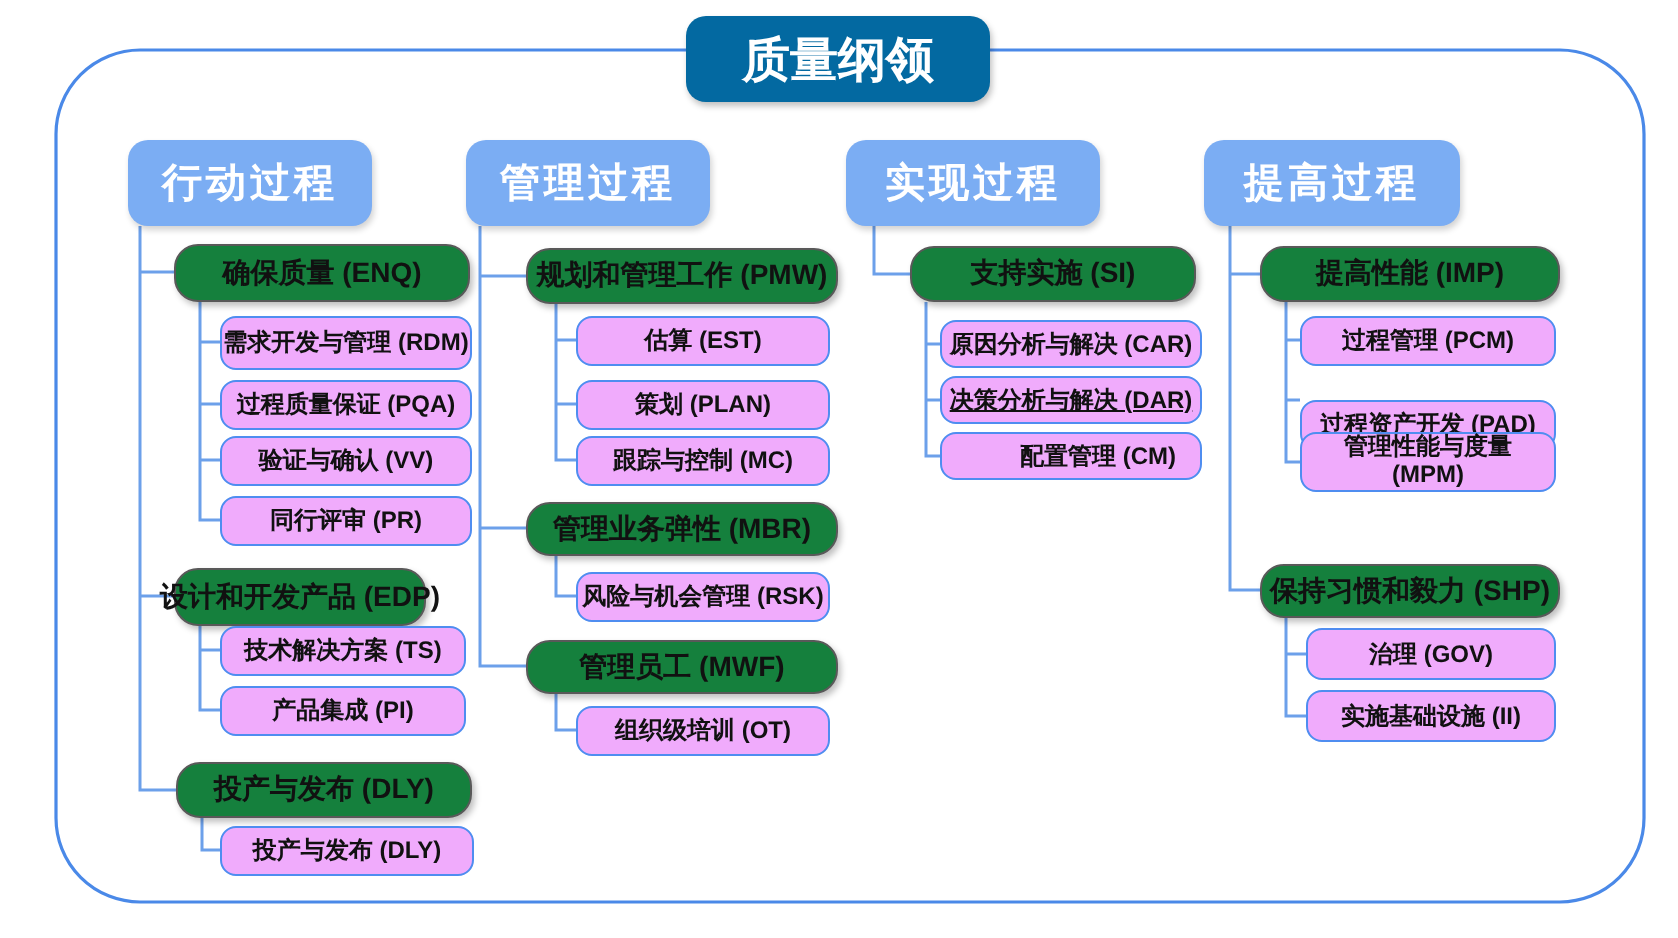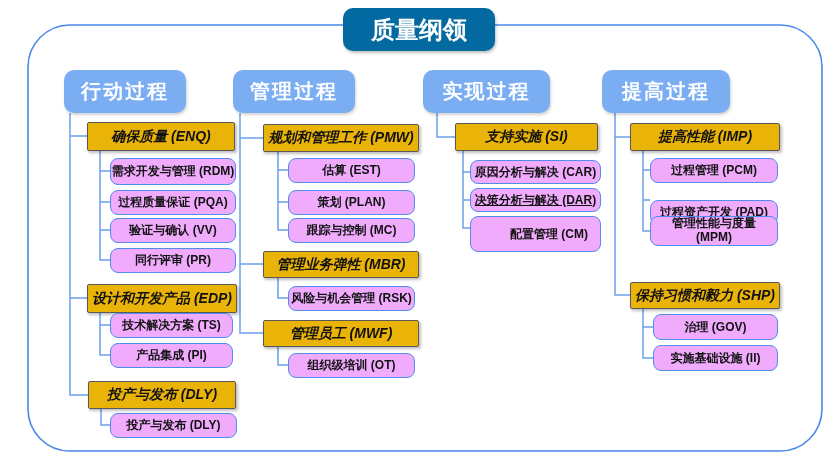--- a/index.html
+++ b/index.html
@@ -6,22 +6,22 @@
   body{font-family:"Liberation Sans","DejaVu Sans",sans-serif;}
   .stage{position:relative;width:839px;height:469px;background:#ffffff;overflow:hidden;}
   .lines{position:absolute;left:0;top:0;z-index:0;}
   .node{position:absolute;display:flex;align-items:center;justify-content:center;
         box-sizing:border-box;text-align:center;font-weight:bold;color:#111;
         white-space:nowrap;z-index:1;}
   .title{background:#0369a1;color:#fff;font-size:24px;border-radius:10px;
          box-shadow:1px 2px 3px rgba(0,0,0,.25);z-index:2;}
   .hdr{background:#7badf3;color:#fff;font-size:20px;border-radius:10px;
        letter-spacing:2px;box-shadow:1px 2px 3px rgba(0,0,0,.18);}
-  .gray{background:#eab308;border:1.6px solid #595959;border-radius:2px;
-        font-size:14px;box-shadow:1.5px 2px 3px rgba(0,0,0,.25);font-style:italic;}
+  .gray{background:#15803d;border:1.6px solid #595959;border-radius:12px;
+        font-size:14px;box-shadow:1.5px 2px 3px rgba(0,0,0,.25);}
   .white{background:#f0abfc;border:1.3px solid #4f8df0;border-radius:8px;
          font-size:12px;}
   .wrap2{white-space:normal;line-height:1.15;padding:11px 2px;}
 </style>
 </head>
 <body>
 
 <div class="stage">
 
   <svg class="lines" width="839" height="469" viewBox="0 0 839 469">
@@ -44,41 +44,41 @@
   </svg>
 
   <div class="node title" style="left:343px;top:8px;width:152px;height:43px;">质量纲领</div>
 
   <div class="node hdr" style="left:64px;top:70px;width:122px;height:43px;">行动过程</div>
   <div class="node gray" style="left:87px;top:122px;width:148px;height:29px;">确保质量 (ENQ)</div>
   <div class="node white" style="left:110px;top:158px;width:126px;height:27px;">需求开发与管理 (RDM)</div>
   <div class="node white" style="left:110px;top:190px;width:126px;height:25px;">过程质量保证 (PQA)</div>
   <div class="node white" style="left:110px;top:218px;width:126px;height:25px;">验证与确认 (VV)</div>
   <div class="node white" style="left:110px;top:248px;width:126px;height:25px;">同行评审 (PR)</div>
-  <div class="node gray" style="left:87px;top:284px;width:150px;height:29px;">设计和开发产品 (EDP)</div>
+  <div class="node gray" style="left:87px;top:284px;width:126px;height:29px;">设计和开发产品 (EDP)</div>
   <div class="node white" style="left:110px;top:313px;width:123px;height:25px;">技术解决方案 (TS)</div>
   <div class="node white" style="left:110px;top:343px;width:123px;height:25px;">产品集成 (PI)</div>
   <div class="node gray" style="left:88px;top:381px;width:148px;height:28px;">投产与发布 (DLY)</div>
   <div class="node white" style="left:110px;top:413px;width:127px;height:25px;">投产与发布 (DLY)</div>
 
   <div class="node hdr" style="left:233px;top:70px;width:122px;height:43px;">管理过程</div>
   <div class="node gray" style="left:263px;top:124px;width:156px;height:28px;">规划和管理工作 (PMW)</div>
   <div class="node white" style="left:288px;top:158px;width:127px;height:25px;">估算 (EST)</div>
   <div class="node white" style="left:288px;top:190px;width:127px;height:25px;">策划 (PLAN)</div>
   <div class="node white" style="left:288px;top:218px;width:127px;height:25px;">跟踪与控制 (MC)</div>
   <div class="node gray" style="left:263px;top:251px;width:156px;height:27px;">管理业务弹性 (MBR)</div>
   <div class="node white" style="left:288px;top:286px;width:127px;height:25px;">风险与机会管理 (RSK)</div>
   <div class="node gray" style="left:263px;top:320px;width:156px;height:27px;">管理员工 (MWF)</div>
   <div class="node white" style="left:288px;top:353px;width:127px;height:25px;">组织级培训 (OT)</div>
 
   <div class="node hdr" style="left:423px;top:70px;width:127px;height:43px;text-align:center;">实现过程</div>
   <div class="node gray" style="left:455px;top:123px;width:143px;height:28px;">支持实施 (SI)</div>
   <div class="node white" style="left:470px;top:160px;width:131px;height:24px;">原因分析与解决 (CAR)</div>
   <div class="node white" style="left:470px;top:188px;width:131px;height:24px;text-decoration:underline;">决策分析与解决 (DAR)</div>
-  <div class="node white" style="left:470px;top:216px;width:131px;height:36px;padding-left:27px;">配置管理 (CM)</div>
+  <div class="node white" style="left:470px;top:216px;width:131px;height:24px;padding-left:27px;">配置管理 (CM)</div>
 
   <div class="node hdr" style="left:602px;top:70px;width:128px;height:43px;">提高过程</div>
   <div class="node gray" style="left:630px;top:123px;width:150px;height:28px;">提高性能 (IMP)</div>
   <div class="node white" style="left:650px;top:158px;width:128px;height:25px;">过程管理 (PCM)</div>
   <div class="node white" style="left:650px;top:188px;width:128px;height:25px;margin-top:12px;">过程资产开发 (PAD)</div>
   <div class="node white wrap2" style="left:650px;top:216px;width:128px;height:30px;">管理性能与度量 (MPM)</div>
   <div class="node gray" style="left:630px;top:282px;width:150px;height:27px;">保持习惯和毅力 (SHP)</div>
   <div class="node white" style="left:653px;top:314px;width:125px;height:26px;">治理 (GOV)</div>
   <div class="node white" style="left:653px;top:345px;width:125px;height:26px;">实施基础设施 (II)</div>
 

